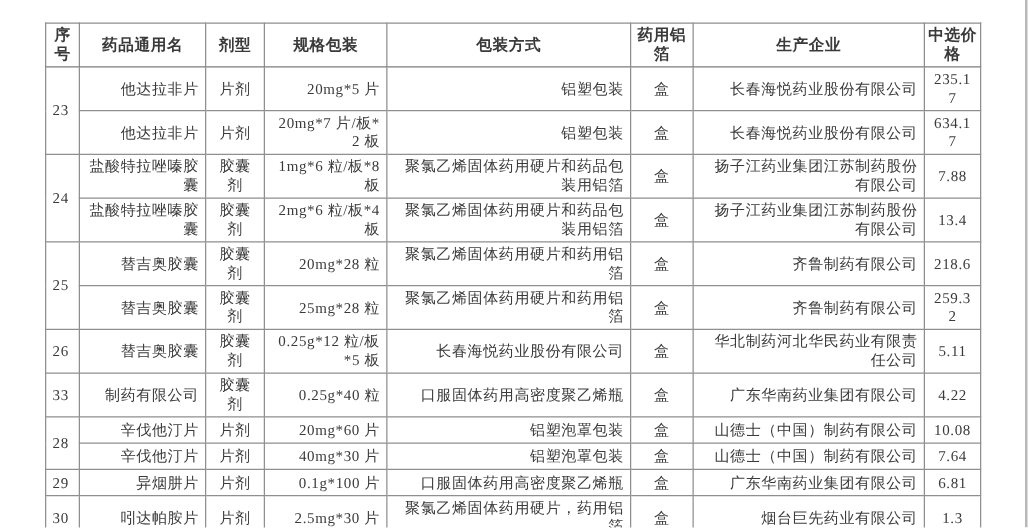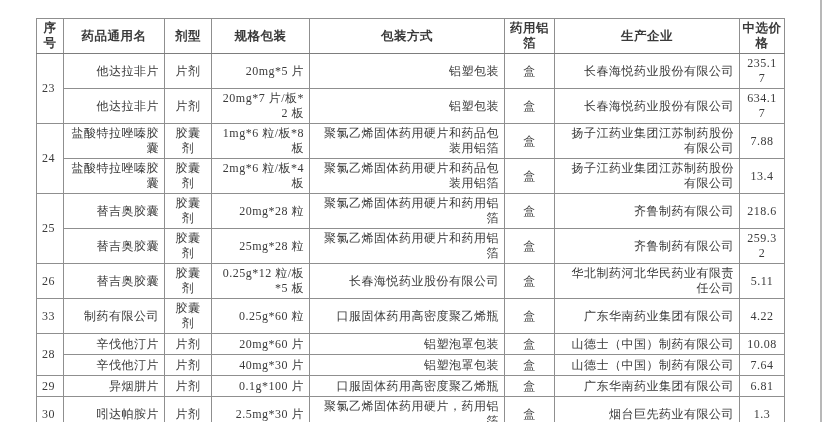--- a/index.html
+++ b/index.html
@@ -155,21 +155,21 @@
           <td class="c-spec">0.25g*12 粒/板*5 板</td>
           <td class="c-pack">长春海悦药业股份有限公司</td>
           <td class="c-unit">盒</td>
           <td class="c-mfr">华北制药河北华民药业有限责任公司</td>
           <td class="c-price">5.11</td>
         </tr>
         <tr>
           <td class="c-seq">33</td>
           <td class="c-drug">制药有限公司</td>
           <td class="c-form">胶囊剂</td>
-          <td class="c-spec">0.25g*60 粒</td>
+          <td class="c-spec">0.25g*40 粒</td>
           <td class="c-pack">口服固体药用高密度聚乙烯瓶</td>
           <td class="c-unit">盒</td>
           <td class="c-mfr">广东华南药业集团有限公司</td>
           <td class="c-price">4.22</td>
         </tr>
         <tr>
           <td class="c-seq" rowspan="2">28</td>
           <td class="c-drug">辛伐他汀片</td>
           <td class="c-form">片剂</td>
           <td class="c-spec">20mg*60 片</td>

